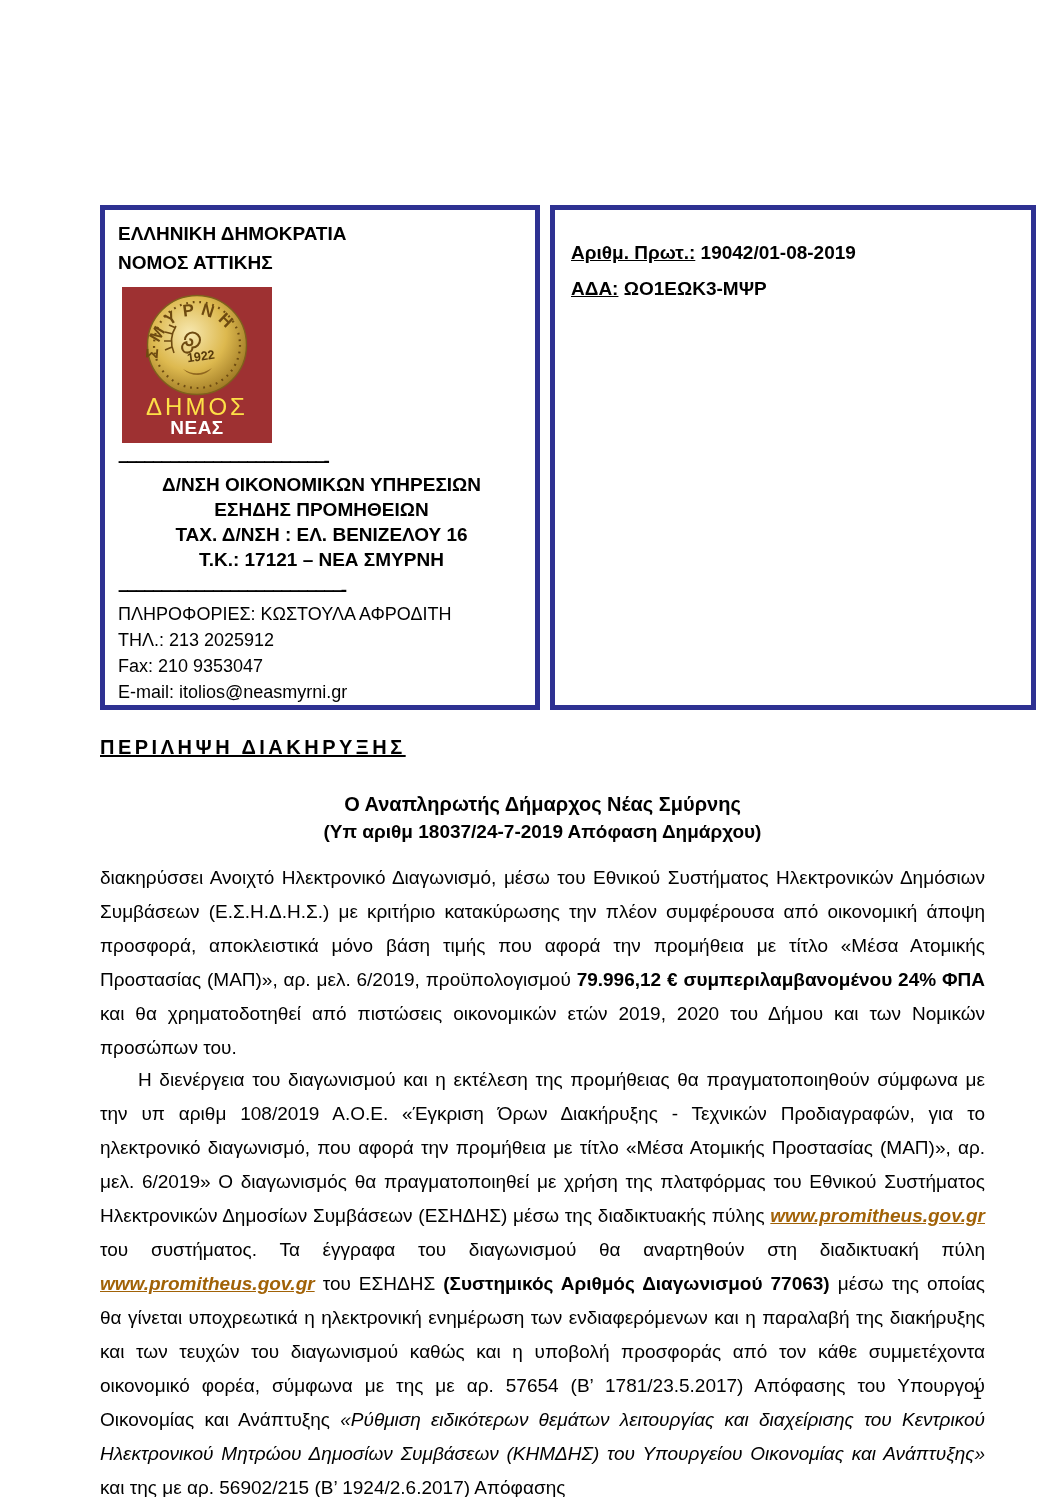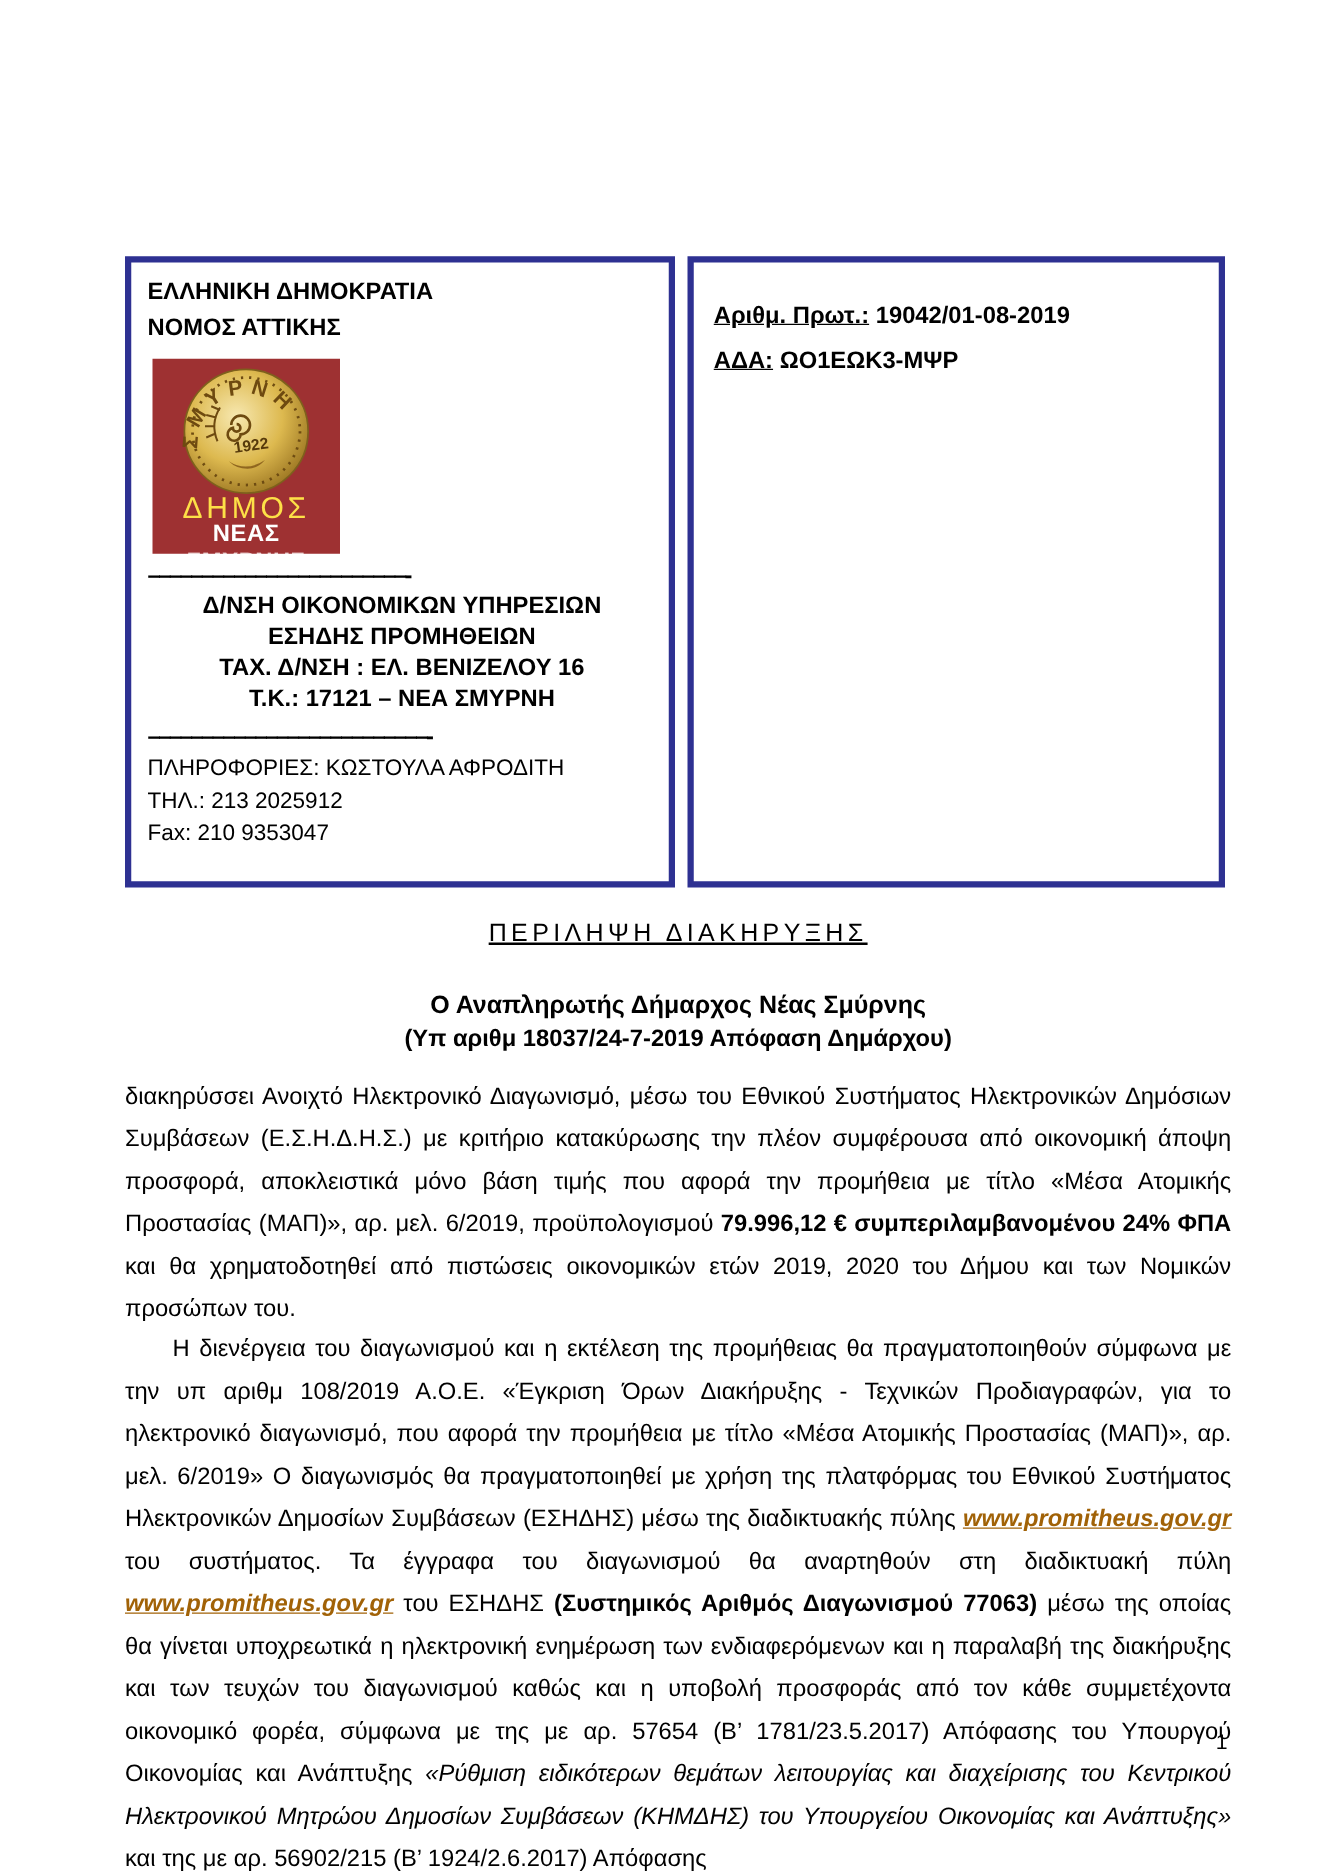--- a/index.html
+++ b/index.html
@@ -4,41 +4,41 @@
 <style>
   * { margin:0; padding:0; box-sizing:border-box; }
   html,body { background:#ffffff; }
   .page {
     position:relative; width:1058px; height:1497px; background:#fff;
     font-family:"Liberation Sans", sans-serif; color:#000; overflow:hidden;
   }
   .header-row { position:absolute; left:100px; top:205px; display:flex; gap:10px; }
   .box { border:5px solid #2e3192; background:#fff; }
   .left-box  { width:440px; height:505px; padding:9px 10px 0 13px; overflow:hidden; }
-  .right-box { width:430px; height:505px; padding:32px 12px 0 16px; }
+  .right-box { width:486px; height:505px; padding:32px 12px 0 16px; }
   .hline { font-size:19px; font-weight:bold; line-height:29px; white-space:nowrap; }
   .logo {
     margin:10px 0 0 4px; width:150px; height:156px; background:#9e3132;
     position:relative; text-align:center; overflow:hidden;
   }
   .coin-wrap { position:absolute; left:23px; top:6px; width:104px; height:104px; }
   .logo-top {
     position:absolute; left:0; right:0; top:110px; color:#fde047;
     font-size:24px; letter-spacing:3px; font-weight:400; line-height:20px;
   }
   .logo-bottom {
     position:absolute; left:0; right:0; top:130px; color:#ffffff;
     font-size:19px; font-weight:bold; letter-spacing:0.5px; line-height:22px;
   }
   .divider { font-weight:bold; font-size:19px; line-height:22px; margin-top:7px; letter-spacing:-2px; white-space:nowrap; overflow:hidden; }
   .dept { font-size:19px; font-weight:bold; line-height:25px; white-space:nowrap;text-align:center; }
   .contact { font-size:18px; font-weight:400; line-height:26px; white-space:nowrap; }
   .proto-line { font-size:19px; font-weight:bold; margin-bottom:14px; }
   .u { text-decoration:underline; }
-  .doc-title { position:absolute; left:100px; width:885px; top:736px; text-align:center; font-size:20px; font-weight:normal; }
+  .doc-title { position:absolute; left:100px; width:885px; top:736px; font-size:20px; font-weight:bold; }
   .doc-title span { text-decoration:underline; letter-spacing:3.5px; }
   .subtitle  { position:absolute; left:100px; width:885px; top:793px; text-align:center; font-size:20px; font-weight:bold; }
   .subtitle2 { position:absolute; left:100px; width:885px; top:821px; text-align:center; font-size:19px; font-weight:bold; }
   .bodytext { position:absolute; left:100px; width:885px; font-size:19px; line-height:34px; text-align:justify; }
   .p1 { top:861px; }
   .p2 { top:1063px; text-indent:38px; }
   .b { font-weight:bold; }
   .i { font-style:italic; }
   .link { color:#a16207; font-weight:bold; text-decoration:underline; cursor:pointer;font-style:italic; }
   .page-num { position:absolute; right:76px; top:1384px; font-size:17px; }
@@ -82,20 +82,21 @@
 
       <div class="divider">––––––––––––––––––––––––-</div>
       <div class="dept">Δ/ΝΣΗ ΟΙΚΟΝΟΜΙΚΩΝ ΥΠΗΡΕΣΙΩΝ</div>
       <div class="dept">ΕΣΗΔΗΣ ΠΡΟΜΗΘΕΙΩΝ</div>
       <div class="dept">ΤΑΧ. Δ/ΝΣΗ : ΕΛ. ΒΕΝΙΖΕΛΟΥ 16</div>
       <div class="dept">Τ.Κ.: 17121 – ΝΕΑ ΣΜΥΡΝΗ</div>
       <div class="divider">––––––––––––––––––––––––––-</div>
       <div class="contact">ΠΛΗΡΟΦΟΡΙΕΣ: ΚΩΣΤΟΥΛΑ ΑΦΡΟΔΙΤΗ</div>
       <div class="contact">ΤΗΛ.: 213 2025912</div>
       <div class="contact">Fax: 210 9353047</div>
+      <div class="contact">E-mail: itolios@neasmyrni.gr</div>
     </div>
 
     <div class="box right-box">
       <div class="proto-line">
         <span class="u">Αριθμ. Πρωτ.:</span><span> 19042/01-08-2019</span>
       </div>
       <div class="proto-line">
         <span class="u">ΑΔΑ:</span><span> ΩΟ1ΕΩΚ3-ΜΨΡ</span>
       </div>
     </div>

